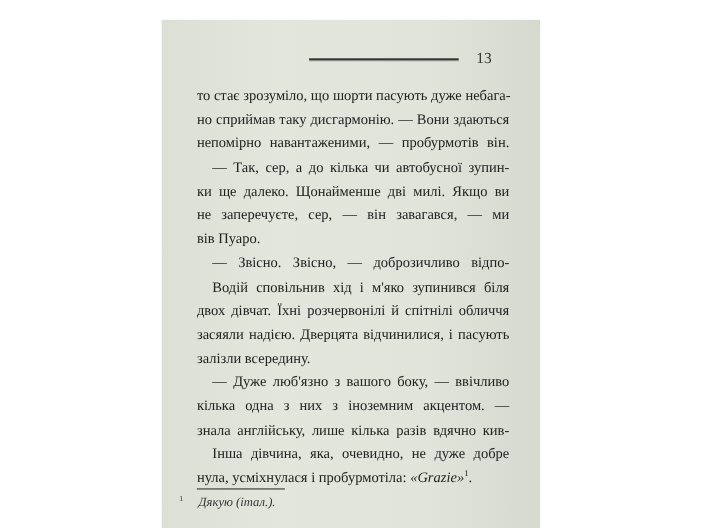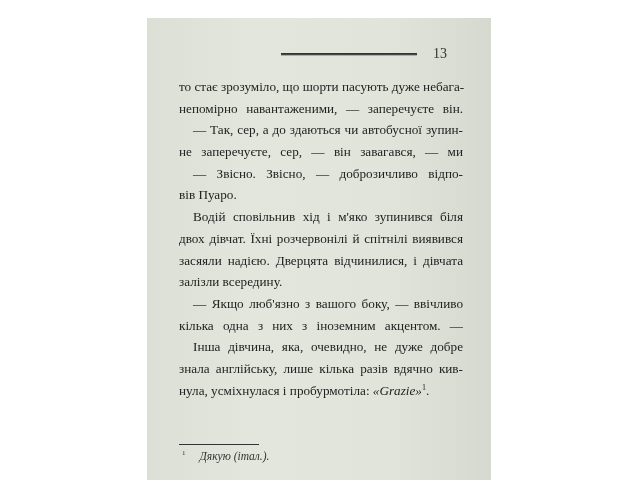--- a/index.html
+++ b/index.html
@@ -14,45 +14,47 @@
   .head-rule { position:absolute; left:134px; top:7px; width:136px; height:3px;
     background:linear-gradient(180deg,#333 0%,#333 45%,#9a9a9a 70%,#c4c4c4 100%); }
   .folio { position:absolute; left:286px; top:0; font-size:14px; color:#333; }
   .body-text { position:absolute; left:32px; top:58px; width:284px; font-size:13.2px; line-height:21.7px; }
   .line { white-space:nowrap; text-align:justify; text-align-last:justify; display:block; height:21.7px; overflow:visible; }
   .line.last { text-align-last:left; }
   .indent { padding-left:14px; }
   .it { font-style:italic; }
   .sup { font-size:8px; vertical-align:super; line-height:0; }
   .fn-rule { position:absolute; left:32px; top:426px; width:80px; height:1px; background:#333; }
-  .footnote { position:absolute; left:35px; top:431px; font-size:11.5px; color:#333;font-family:Liberation Serif, serif; }
+  .footnote { position:absolute; left:16px; top:431px; font-size:11.5px; color:#333;font-family:Liberation Serif, serif; }
   .fn-mark { font-size:7px; vertical-align:super; margin-right:14px; }
 </style>
 </head>
 <body>
 
 <div class="page">
   <div class="running-head">
     <div class="head-rule"></div>
     <div class="folio">13</div>
   </div>
 
   <div class="body-text">
     <span class="line">то стає зрозуміло, що шорти пасують дуже небага-</span>
-    <span class="line">непомірно навантаженими, — заперечуєте він.</span>
-    <span class="line indent">— Так, сер, а до здаються чи автобусної зупин-</span>
+    <span class="line">но сприймав таку дисгармонію. — Вони здаються</span>
+    <span class="line">непомірно навантаженими, — пробурмотів він.</span>
+    <span class="line indent">— Так, сер, а до кілька чи автобусної зупин-</span>
+    <span class="line">ки ще далеко. Щонайменше дві милі. Якщо ви</span>
     <span class="line">не заперечуєте, сер, — він завагався, — ми</span>
+    <span class="line last">вів Пуаро.</span>
     <span class="line indent">— Звісно. Звісно, — доброзичливо відпо-</span>
-    <span class="line last">вів Пуаро.</span>
     <span class="line indent">Водій сповільнив хід і м'яко зупинився біля</span>
-    <span class="line">двох дівчат. Їхні розчервонілі й спітнілі виявився</span>
-    <span class="line">засяяли надією. Дверцята відчинилися, і дівчата</span>
+    <span class="line">двох дівчат. Їхні розчервонілі й спітнілі обличчя</span>
+    <span class="line">засяяли надією. Дверцята відчинилися, і пасують</span>
     <span class="line last">залізли всередину.</span>
-    <span class="line indent">— Якщо люб'язно з вашого боку, — ввічливо</span>
+    <span class="line indent">— Дуже люб'язно з вашого боку, — ввічливо</span>
     <span class="line">кілька одна з них з іноземним акцентом. —</span>
+    <span class="line">знала англійську, лише кілька разів вдячно кив-</span>
     <span class="line indent">Інша дівчина, яка, очевидно, не дуже добре</span>
-    <span class="line">знала англійську, лише кілька разів вдячно кив-</span>
     <span class="line last"><span>нула, усміхнулася і пробурмотіла: </span><span class="it">«Grazie»</span><span class="sup">1</span><span>.</span></span>
   </div>
 
   <div class="fn-rule"></div>
   <div class="footnote"><span class="fn-mark">1</span><span class="it">Дякую (</span><span class="it">італ.</span><span class="it">).</span></div>
 </div>
 
 </body></html>

